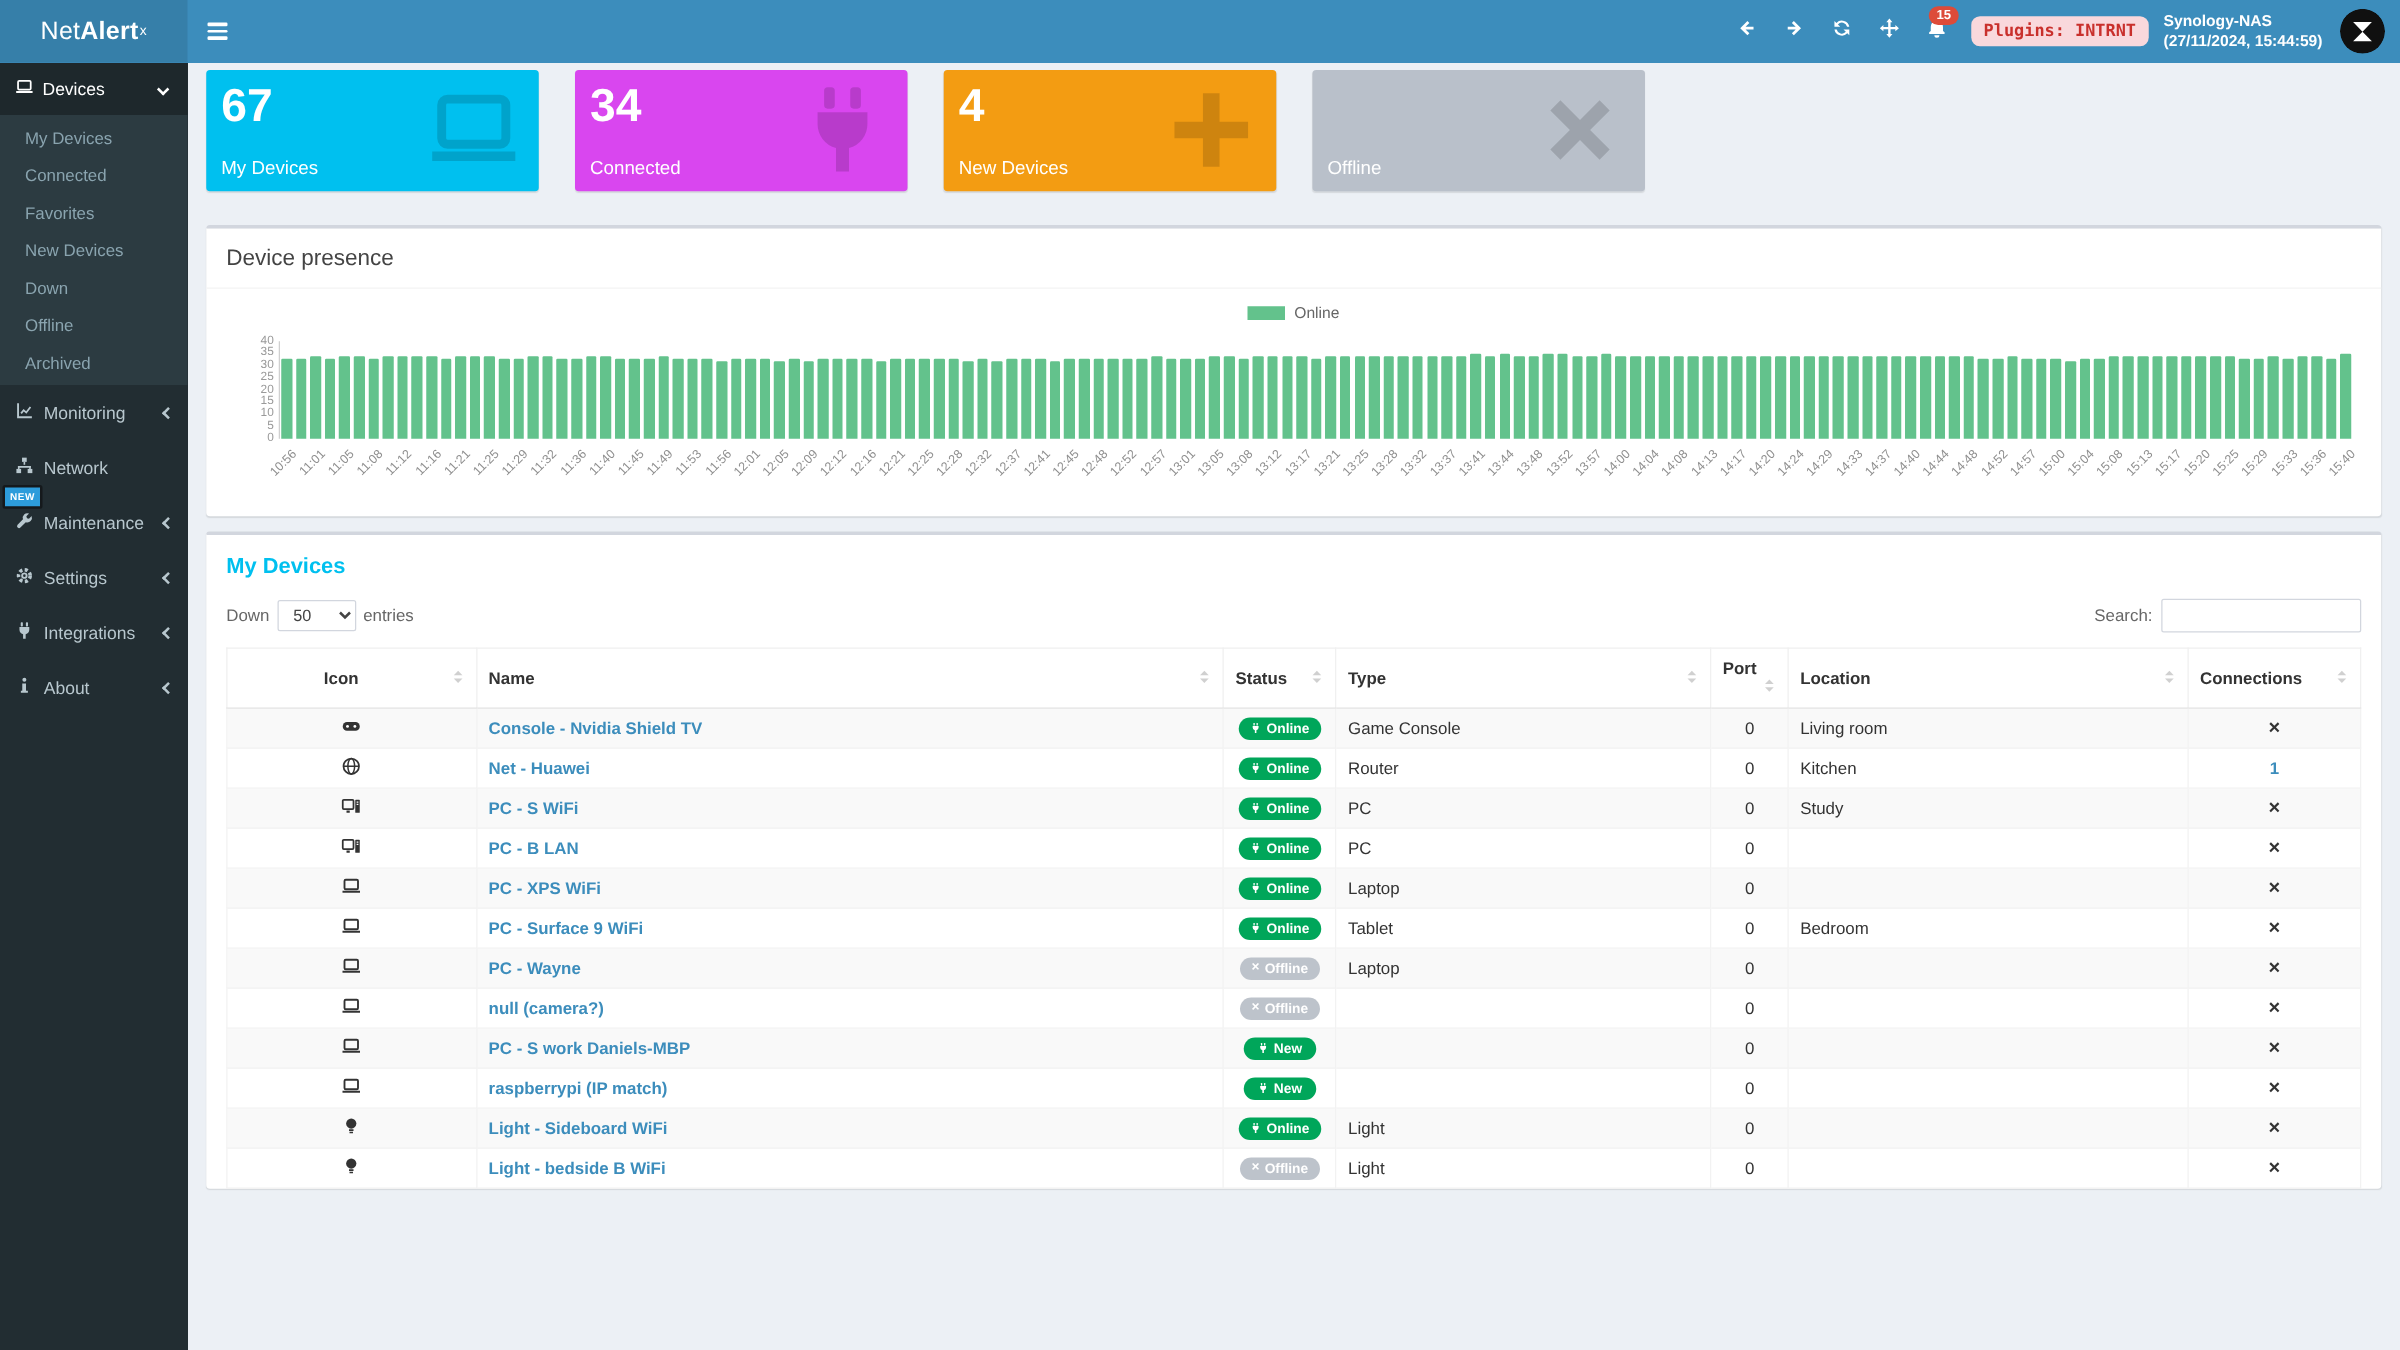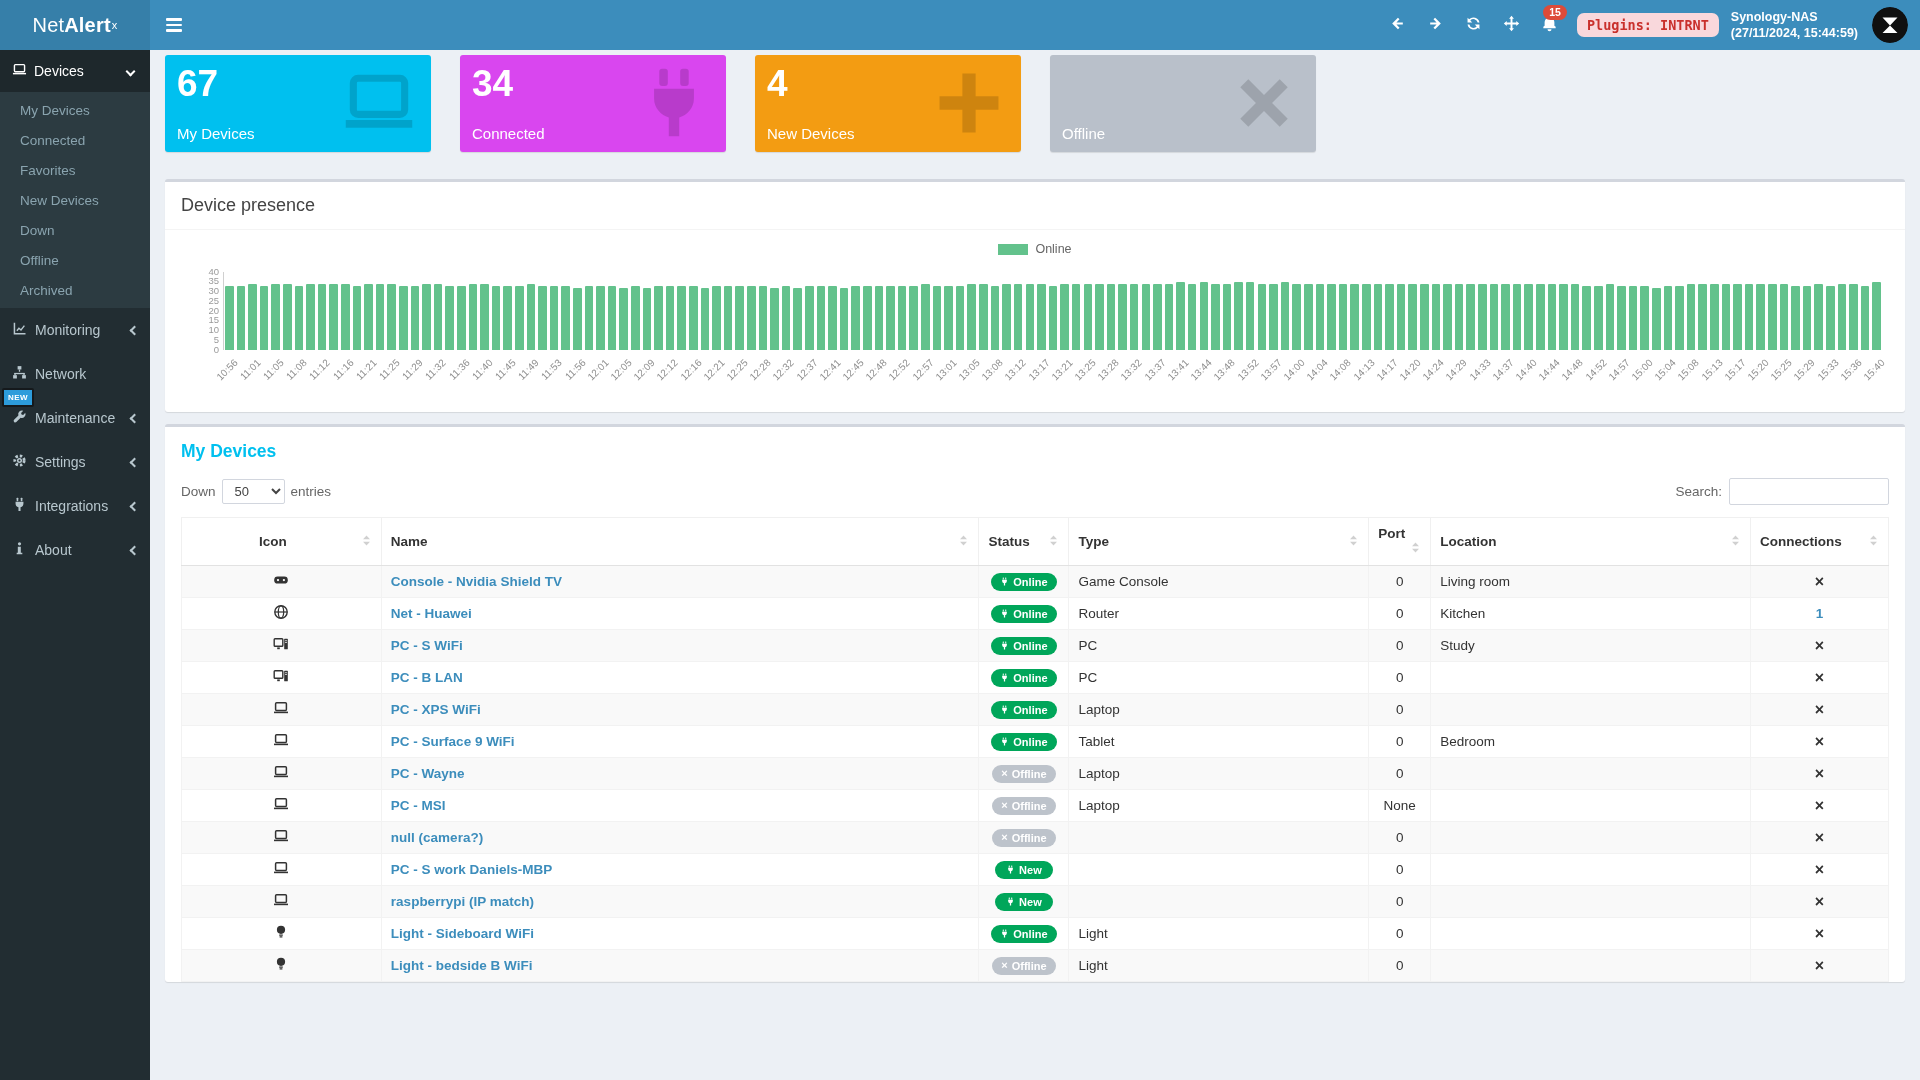--- a/index.html
+++ b/index.html
@@ -723,35 +723,20 @@
             <td>Laptop</td>
             <td class="c">0</td>
             <td></td>
             <td class="c"><span class="xdel">×</span></td>
           </tr>
           <tr>
             <td class="c"><span class="devicon"><svg viewBox="0 0 16 16">
                   <rect x="2.6" y="2.8" width="10.8" height="7.6" rx="1" fill="none" stroke="currentColor" stroke-width="1.5"></rect>
                   <path d="M1 11.6h14v1.6H1z"></path>
                 </svg></span></td>
-            <td><a class="devlink">PC - MSI</a></td>
-            <td class="c"><span class="badge" style="background:#bdc3cb">
-                <span class="bx">×</span>
-                <span>Offline</span>
-              </span></td>
-            <td>Laptop</td>
-            <td class="c">None</td>
-            <td></td>
-            <td class="c"><span class="xdel">×</span></td>
-          </tr>
-          <tr>
-            <td class="c"><span class="devicon"><svg viewBox="0 0 16 16">
-                  <rect x="2.6" y="2.8" width="10.8" height="7.6" rx="1" fill="none" stroke="currentColor" stroke-width="1.5"></rect>
-                  <path d="M1 11.6h14v1.6H1z"></path>
-                </svg></span></td>
             <td><a class="devlink">null (camera?)</a></td>
             <td class="c"><span class="badge" style="background:#bdc3cb">
                 <span class="bx">×</span>
                 <span>Offline</span>
               </span></td>
             <td></td>
             <td class="c">0</td>
             <td></td>
             <td class="c"><span class="xdel">×</span></td>
           </tr>

